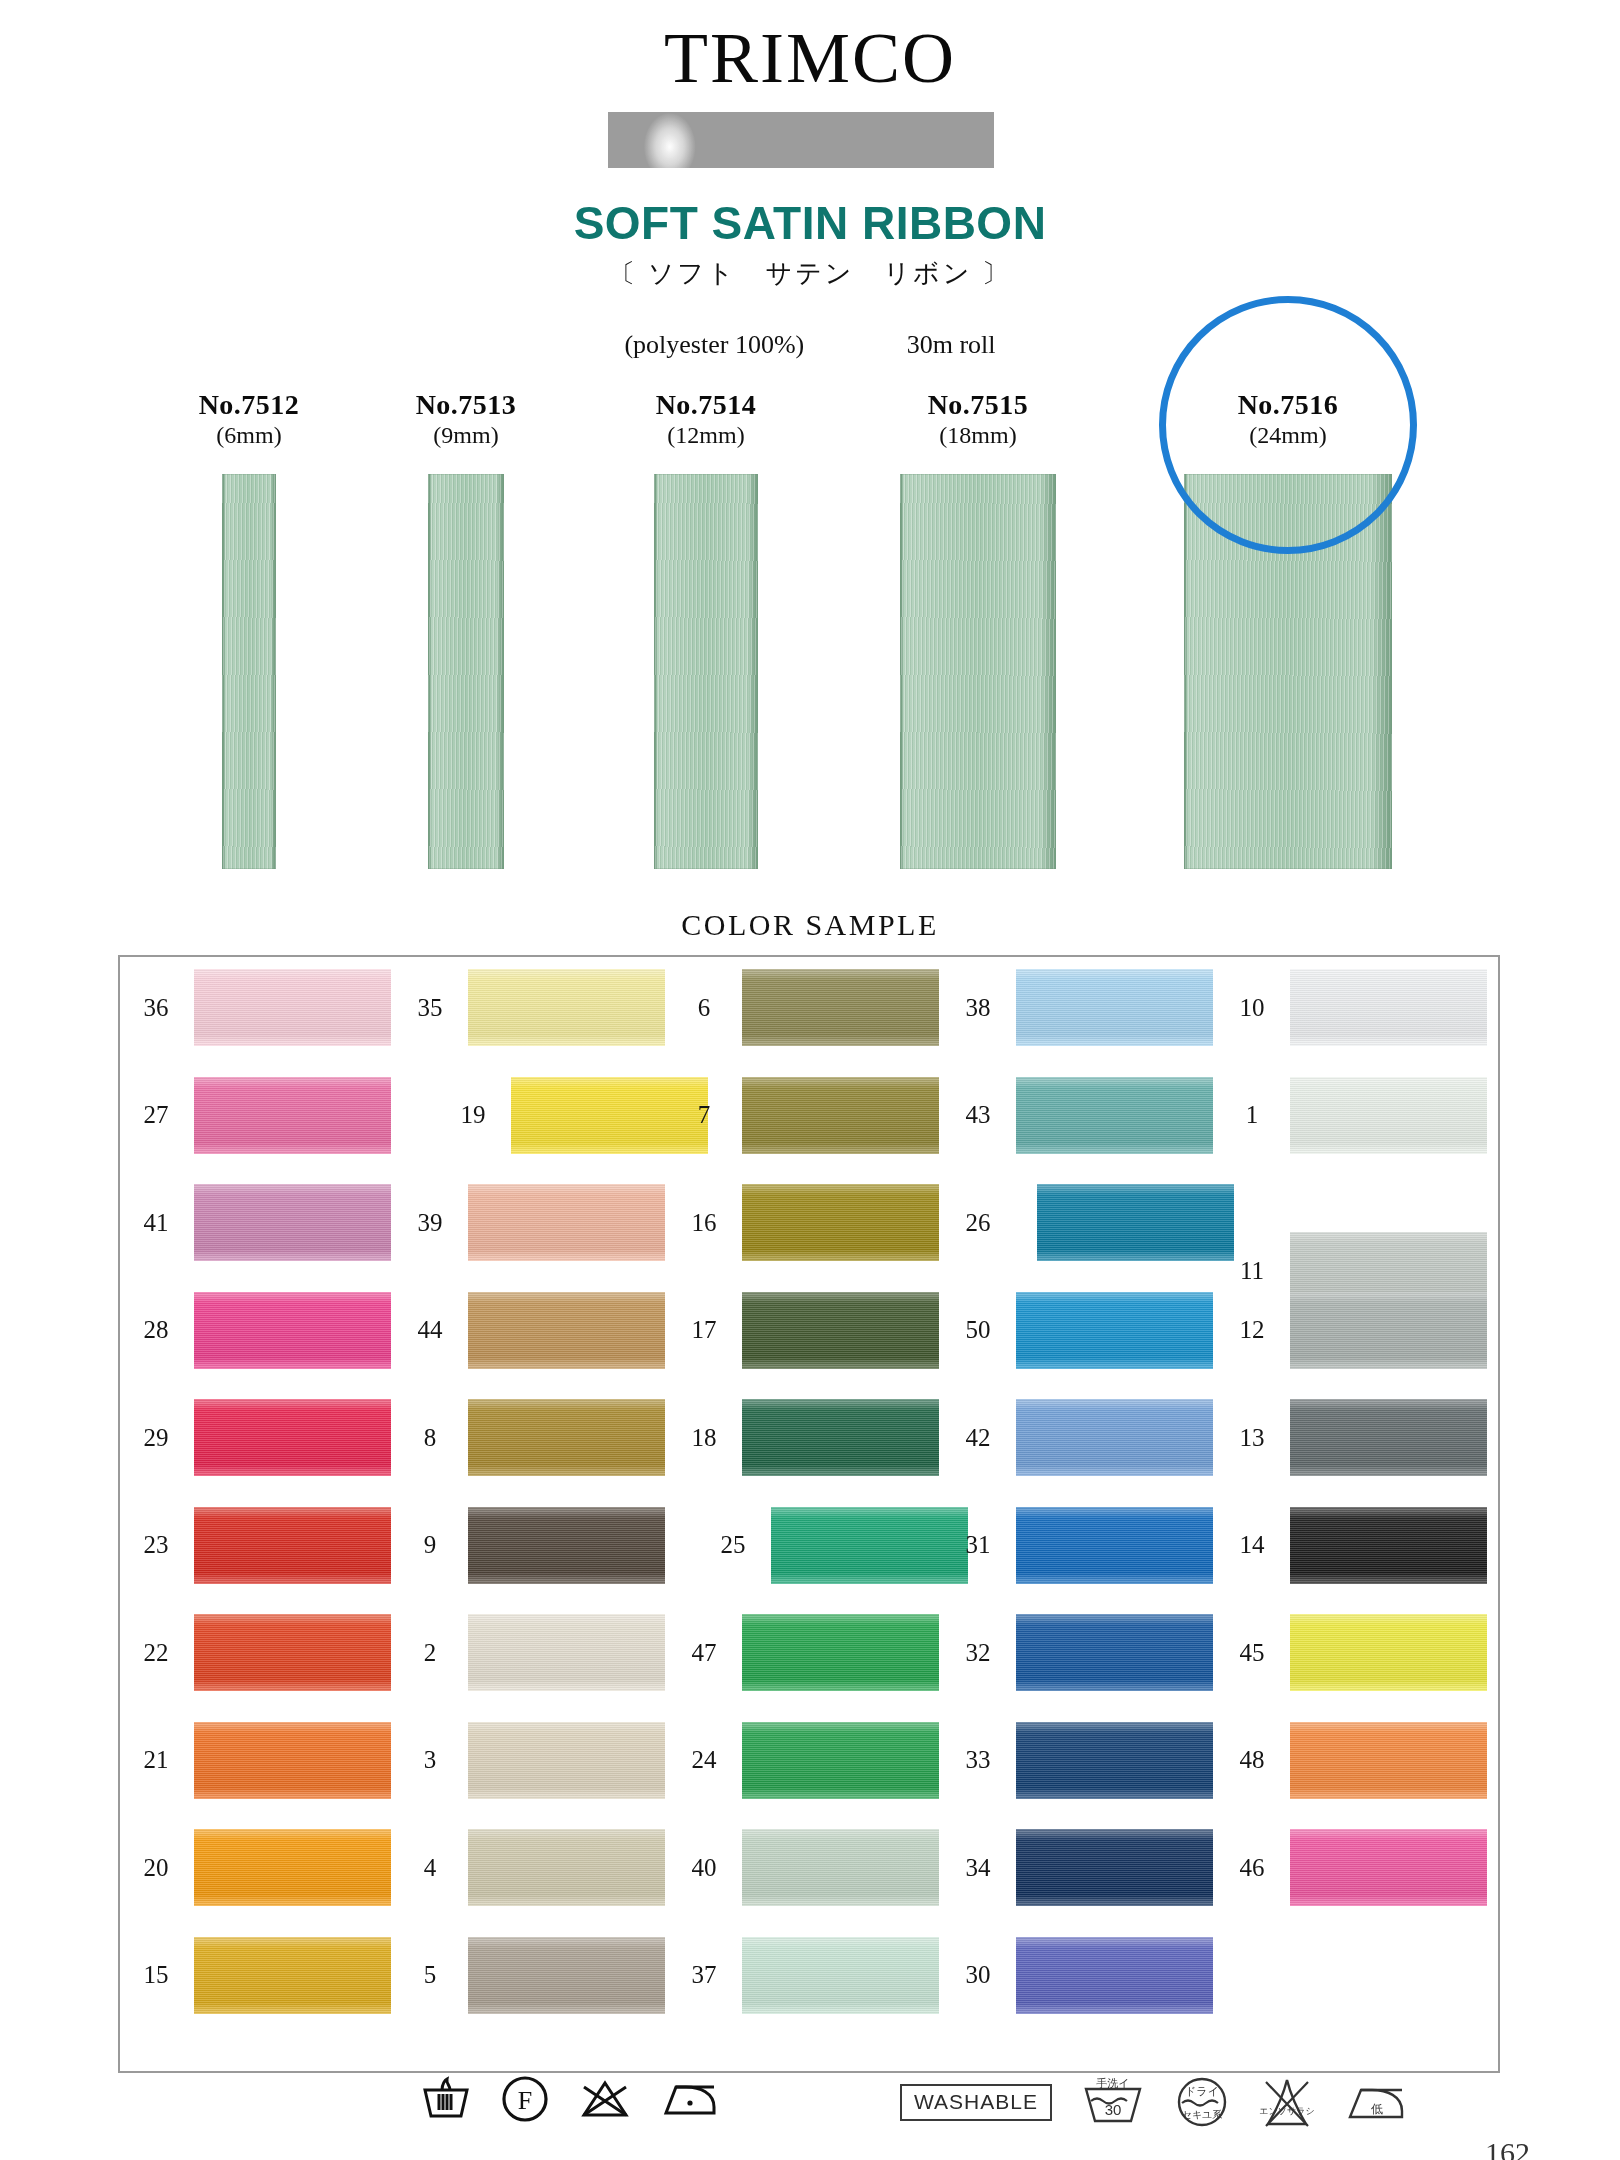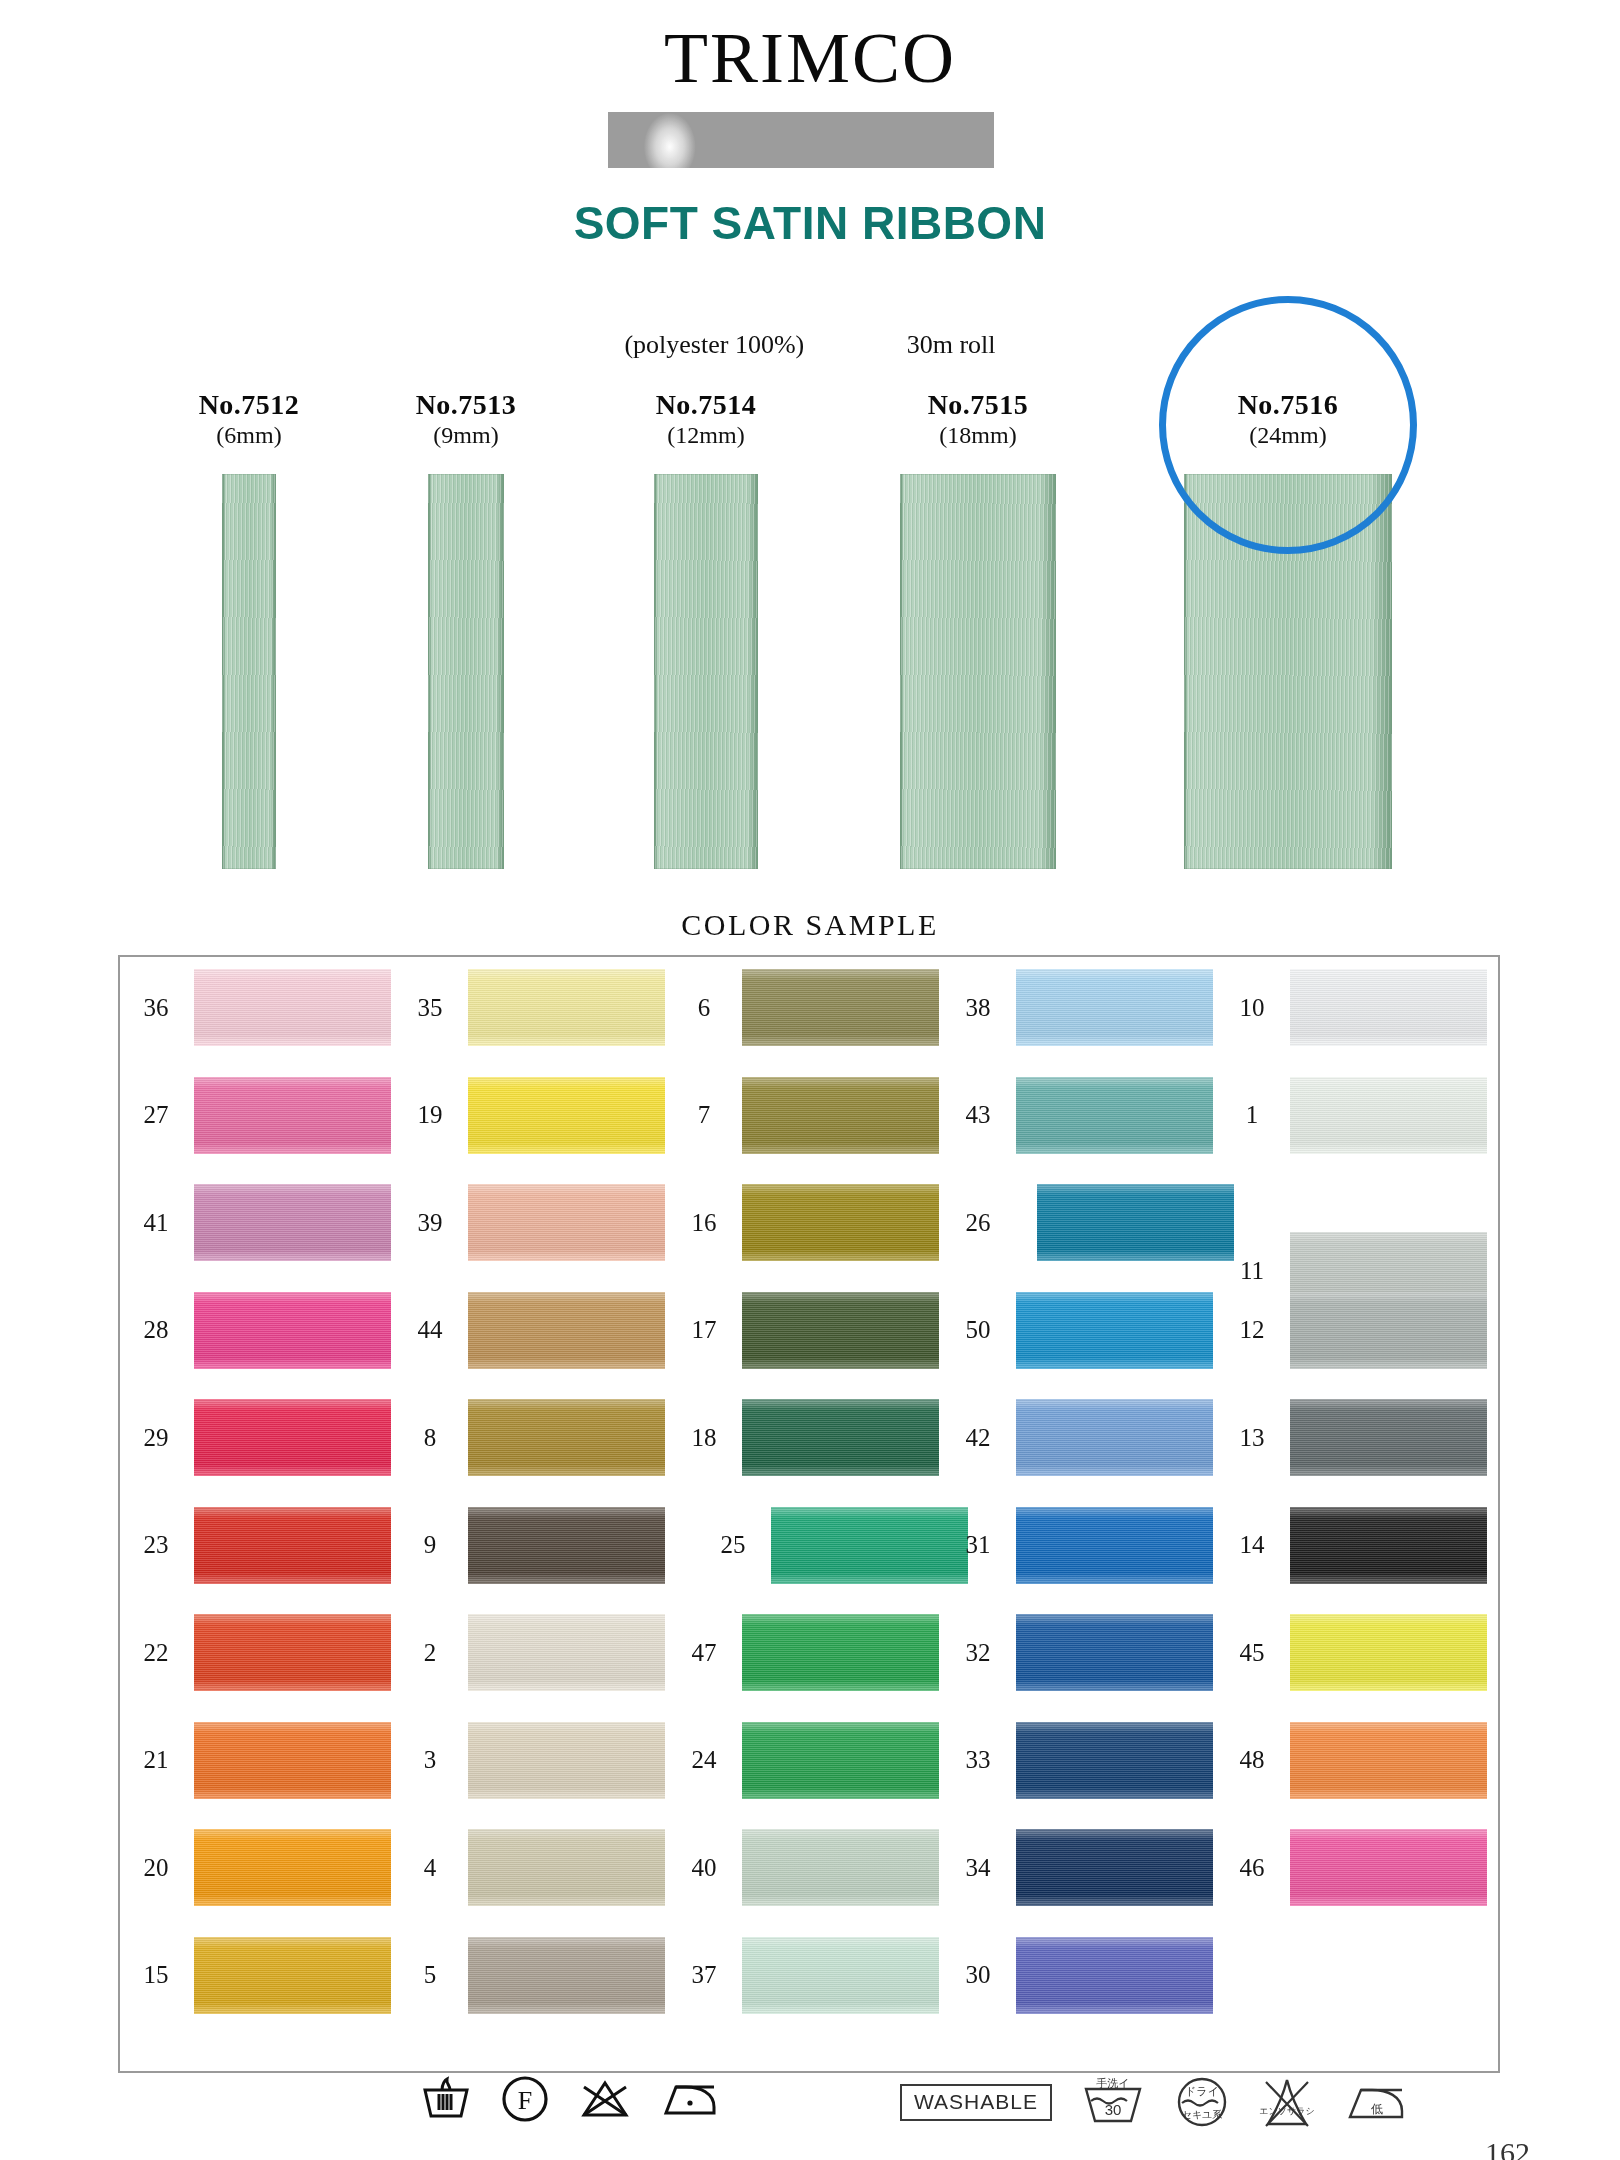--- a/index.html
+++ b/index.html
@@ -213,20 +213,21 @@
 
 <div class="page">
 
   <div class="brand">TRIMCO</div>
 
   <div class="brand-photo">
     <div class="lace"></div>
   </div>
 
   <div class="product-title">SOFT SATIN RIBBON</div>
+  <div class="product-title-jp">〔 ソフト　サテン　リボン 〕</div>
 
   <div class="spec-row">
     <span class="material">(polyester 100%)</span>
     <span>30m roll</span>
   </div>
 
   <div class="widths" id="widths">
       <div class="width-col" style="left: 119px; width: 260px;">
         <div class="width-no">No.7512</div>
         <div class="width-mm">(6mm)</div>
@@ -294,21 +295,21 @@
         <div class="swatch-chip" style="background-color: rgb(245, 154, 12);"></div>
       </div>
       <div class="swatch-cell" style="left: 0px; top: 981.5px;">
         <div class="swatch-num">15</div>
         <div class="swatch-chip" style="background-color: rgb(221, 171, 26);"></div>
       </div>
       <div class="swatch-cell" style="left: 274px; top: 14px;">
         <div class="swatch-num">35</div>
         <div class="swatch-chip" style="background-color: rgb(242, 234, 156);"></div>
       </div>
-      <div class="swatch-cell" style="left: 274px; top: 121.5px;">
+      <div class="swatch-cell" style="left: 274px; top: 121.5px; padding-left: 43px;">
         <div class="swatch-num">19</div>
         <div class="swatch-chip" style="background-color: rgb(247, 224, 51);"></div>
       </div>
       <div class="swatch-cell" style="left: 274px; top: 229px;">
         <div class="swatch-num">39</div>
         <div class="swatch-chip" style="background-color: rgb(238, 179, 155);"></div>
       </div>
       <div class="swatch-cell" style="left: 274px; top: 336.5px;">
         <div class="swatch-num">44</div>
         <div class="swatch-chip" style="background-color: rgb(192, 147, 86);"></div>

